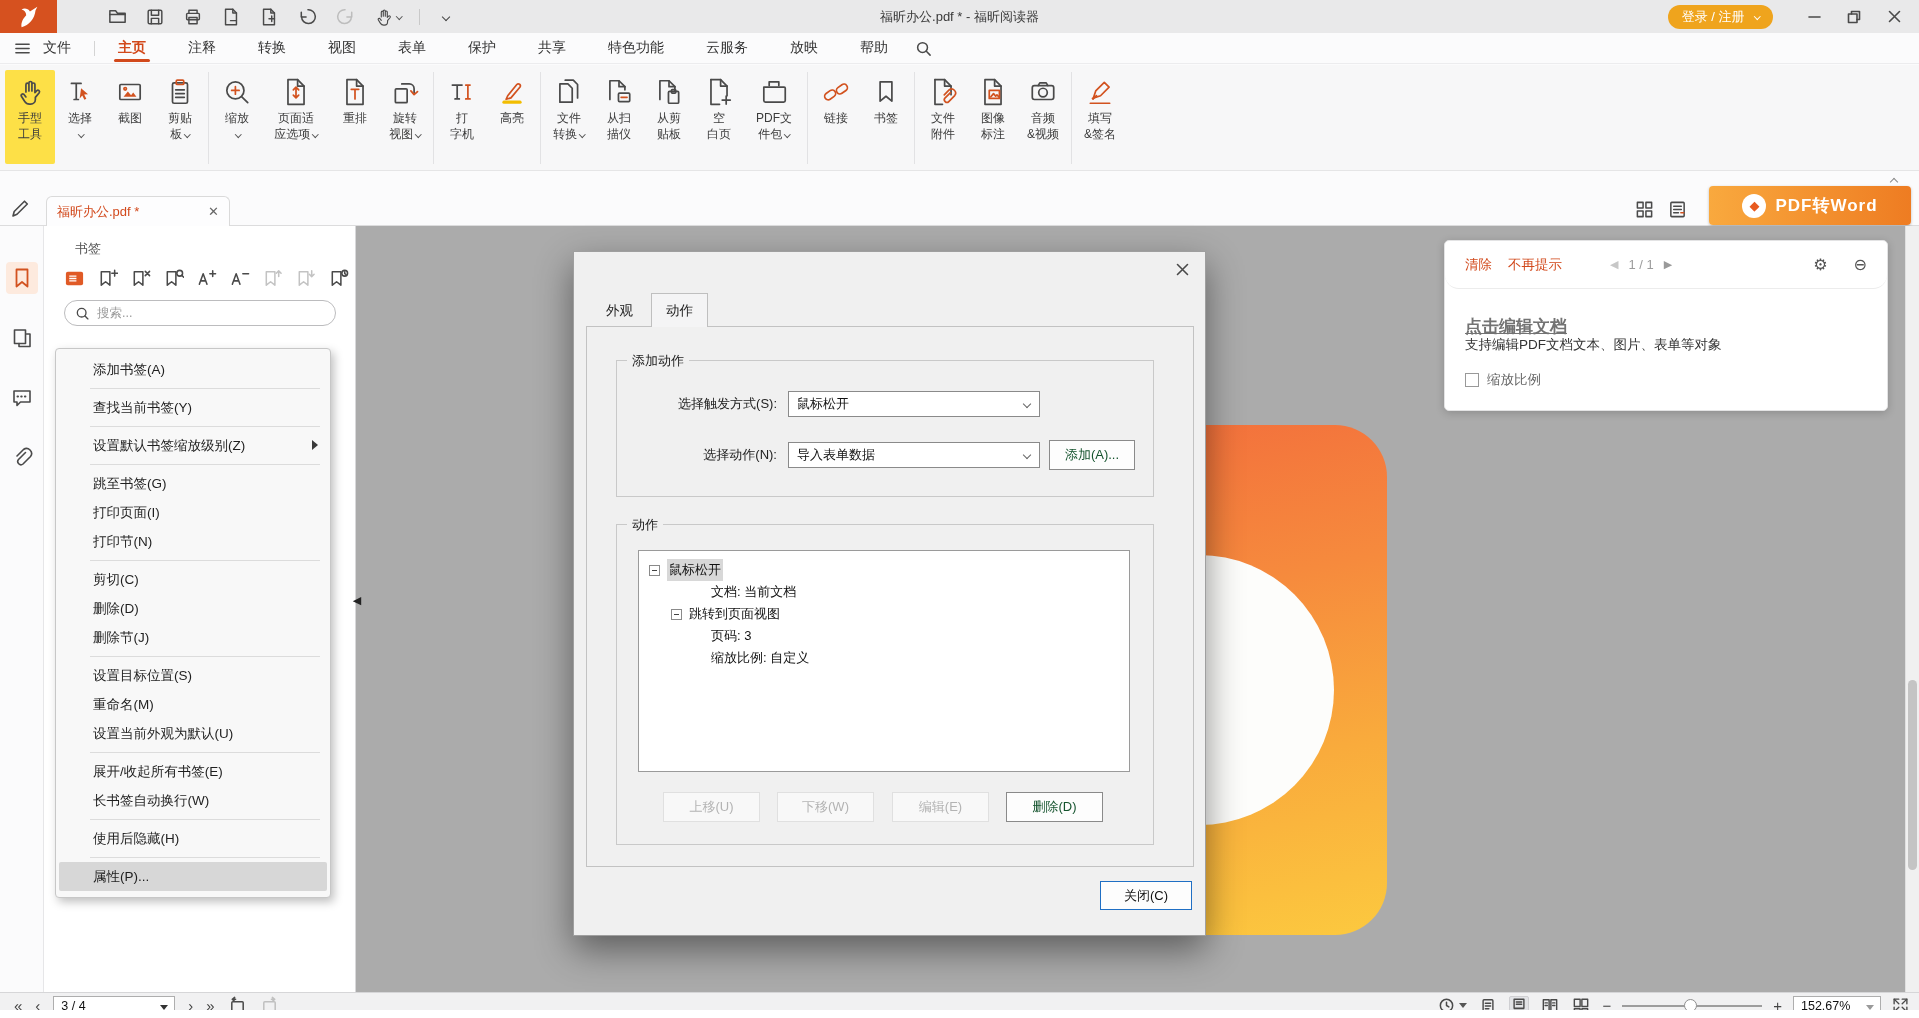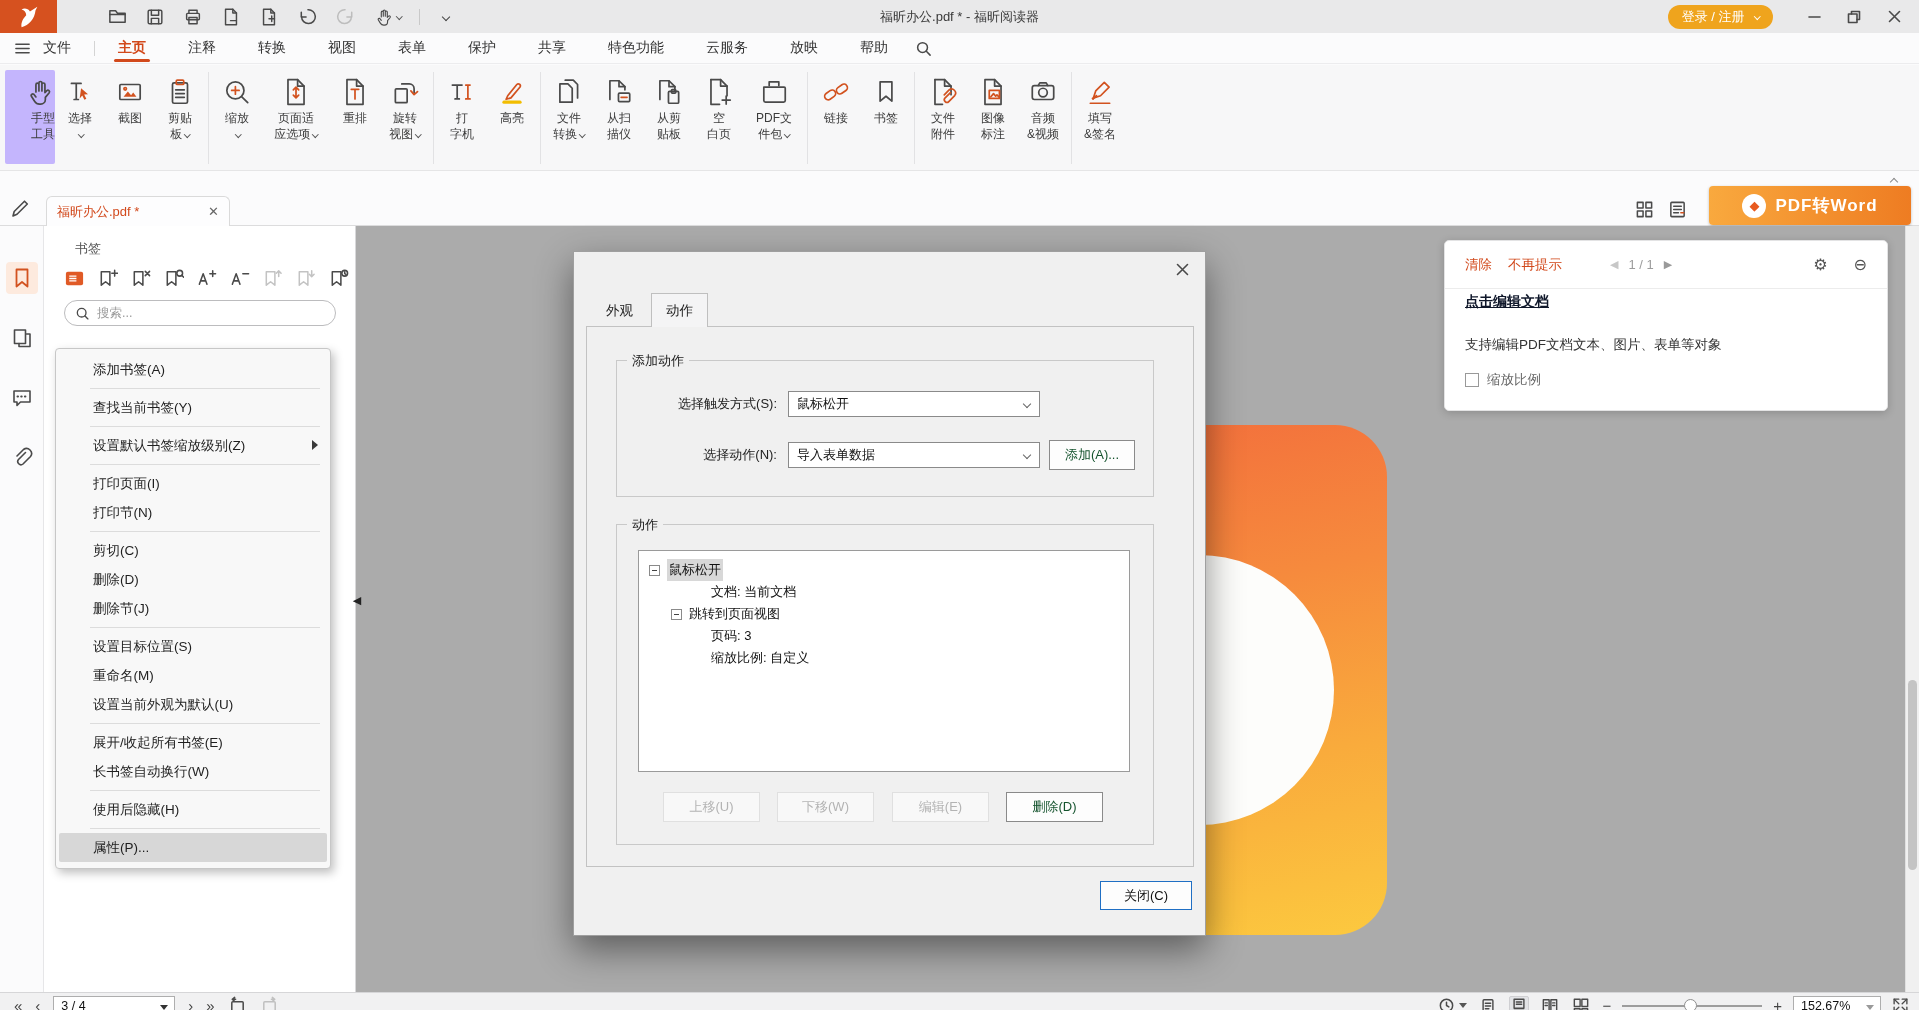--- a/index.html
+++ b/index.html
@@ -28,21 +28,21 @@
   .hamb { margin:0 8px 0 14px; }
   .m-item { padding:0 4px; margin:0 17px; height:31px; line-height:29px; font-size:14px; color:#333; position:relative; white-space:nowrap; }
   .m-item.active { color:#d2491c; font-weight:bold; }
   .m-item.active::after { content:""; position:absolute; left:0; right:0; bottom:2px; height:3px; background:#d2491c; border-radius:2px; }
   .m-sep { width:1px; height:15px; background:#d4d4d4; margin:0 2px; }
 
   
   .ribbon { position:absolute; left:0; top:65px; width:100%; height:106px; background:#f7f7f8; display:flex; align-items:flex-start; padding:5px 0 0 5px; border-bottom:1px solid #e5e5e6; }
   .rb { width:50px; height:94px; display:flex; flex-direction:column; align-items:center; padding-top:7px; border-radius:2px; flex:none; }
   .rb.wide { width:68px; } .rb.w60 { width:60px; }
-  .rb.active { background:#c4b5fd;align-items:flex-end; }
+  .rb.active { background:#fde047; }
   .rb .ri { width:30px; height:30px; margin-bottom:3px; }
   .rl { font-size:12px; line-height:16px; color:#3c3c3c; text-align:center; white-space:nowrap; }
   .rb-sep { width:1px; height:92px; background:#e2e2e4; margin:2px 3px 0 3px; flex:none; }
 
   
   .tabbar { position:absolute; left:0; top:193px; width:100%; height:33px; background:#fbfbfc; border-bottom:1px solid #dcdcdd; }
   .pencil { position:absolute; left:8px; top:4px; }
   .doctab { position:absolute; left:46px; top:3px; width:184px; height:30px; background:#fdfdfe; border:1px solid #dadada; border-bottom:none; border-radius:6px 6px 0 0; display:flex; align-items:center; padding:0 10px; }
   .doctab .dt-label { color:#d2491c; font-size:13px; flex:1; white-space:nowrap; overflow:hidden; }
   .doctab .dt-close { color:#666; font-size:13px; margin-left:8px; }
@@ -102,26 +102,26 @@
   .dbtn.en { background:#fdfdfd; border:1px solid #8a8a8a; color:#14532d; }
   .dbtn.focus { background:#fdfdfd; border:1.6px solid #1f6fc4; color:#111; }
   .treebox { position:absolute; left:51px; top:223px; width:492px; height:222px; background:#fff; border:1px solid #9a9a9a; padding:8px 10px; font-size:13px; color:#111; }
   .tline { height:22px; line-height:22px; display:flex; align-items:center; white-space:nowrap; }
   .exp { display:inline-block; width:11px; height:11px; border:1px solid #8a8a8a; background:#fff; position:relative; margin-right:7px; flex:none; }
   .exp::after { content:""; position:absolute; left:2px; right:2px; top:4px; height:1px; background:#444; }
   .selbg { background:#d8d8d8; padding:0 2px; }
 
   
   .promo { position:absolute; left:1444px; top:240px; width:444px; height:171px; background:#fff; border:1px solid #e3e3e4; border-radius:5px; box-shadow:0 2px 8px rgba(0,0,0,.18); z-index:20; }
-  .pr-head { position:absolute; left:0; top:0; right:0; height:48px; border-bottom:1px solid #ececec; display:flex; align-items:center; padding:0 20px; }
+  .pr-head { position:absolute; left:0; top:0; right:0; height:48px; border-bottom:1px solid #ececec; display:flex; align-items:center; padding:0 20px;border-radius:14px; }
   .pr-link { color:#d2491c; font-size:13.5px; white-space:nowrap; }
   .pr-pager { display:flex; align-items:center; gap:10px; margin-left:48px; color:#9c9c9c; font-size:13px; }
   .pr-pg-ar { font-size:11px; color:#c7c7c7; }
   .pr-head-icons { position:absolute; right:20px; display:flex; gap:26px; align-items:center; color:#555; font-size:16px; }
-  .pr-edit { position:absolute; left:20px; top:52px; color:#0f172a; font-size:14px; font-weight:bold; text-decoration:underline; }
+  .pr-edit { position:absolute; left:20px; top:74px; color:#737373; font-size:17px; font-weight:bold; text-decoration:underline; }
   .pr-desc { position:absolute; left:20px; top:95px; font-size:13.5px; color:#333; }
   .pr-check { position:absolute; left:20px; top:130px; display:flex; align-items:center; gap:8px; color:#666; font-size:13.5px; }
   .cb { width:14px; height:14px; border:1px solid #999; background:#fff; flex:none; }
 
   
   .statusbar { position:absolute; left:0; top:992px; width:100%; height:26px; background:#f1f1f2; border-top:1px solid #d6d6d8; display:flex; align-items:center; }
   .sb-left { display:flex; align-items:center; gap:13px; margin-left:14px; }
   .sb-nav { font-size:15px; color:#444; }
   .pagecombo { width:122px; height:20px; background:#fff; border:1px solid #aeaeae; display:flex; align-items:center; padding:0 7px; font-size:12.5px; color:#111; position:relative; }
   .tri { width:0; height:0; border-left:4px solid transparent; border-right:4px solid transparent; border-top:5px solid #333; position:absolute; right:6px; top:8px; }
@@ -598,20 +598,21 @@
     </div>
   <div class="collapse-handle">◀</div>
 
   <div class="ctxmenu">
     <div class="cm-item">添加书签(A)</div>
     <div class="cm-sep"></div>
     <div class="cm-item">查找当前书签(Y)</div>
     <div class="cm-sep"></div>
     <div class="cm-item"><span>设置默认书签缩放级别(Z)</span><span class="cm-arrow"></span></div>
     <div class="cm-sep"></div>
+    <div class="cm-item">跳至书签(G)</div>
     <div class="cm-item">打印页面(I)</div>
     <div class="cm-item">打印节(N)</div>
     <div class="cm-sep"></div>
     <div class="cm-item">剪切(C)</div>
     <div class="cm-item">删除(D)</div>
     <div class="cm-item">删除节(J)</div>
     <div class="cm-sep"></div>
     <div class="cm-item">设置目标位置(S)</div>
     <div class="cm-item">重命名(M)</div>
     <div class="cm-item">设置当前外观为默认(U)</div>

